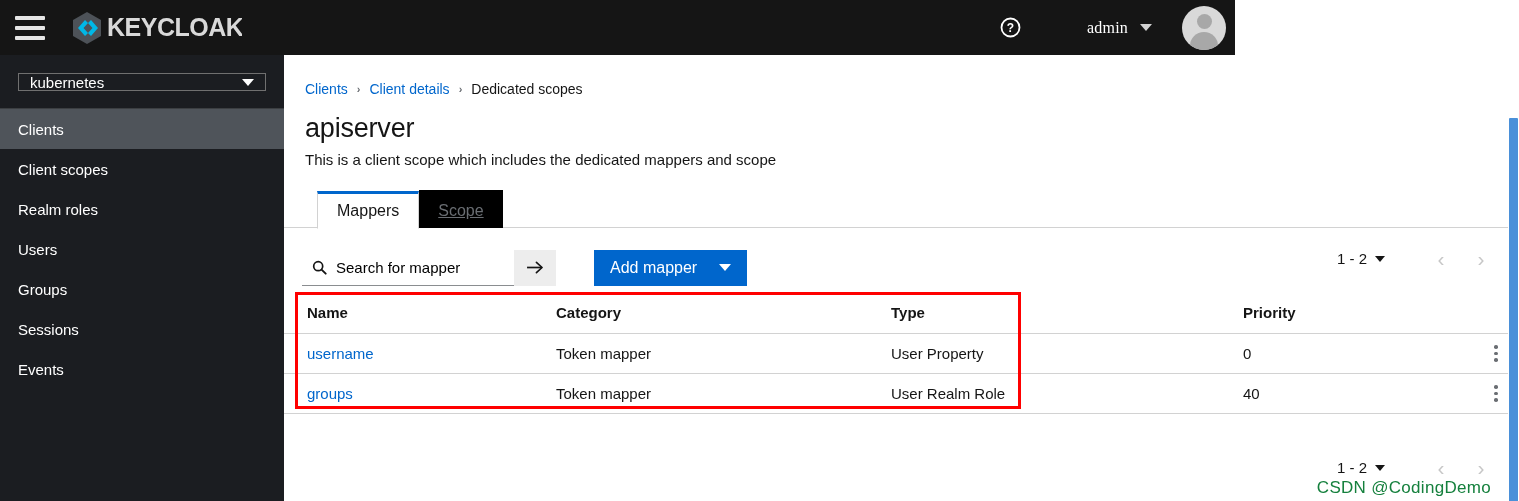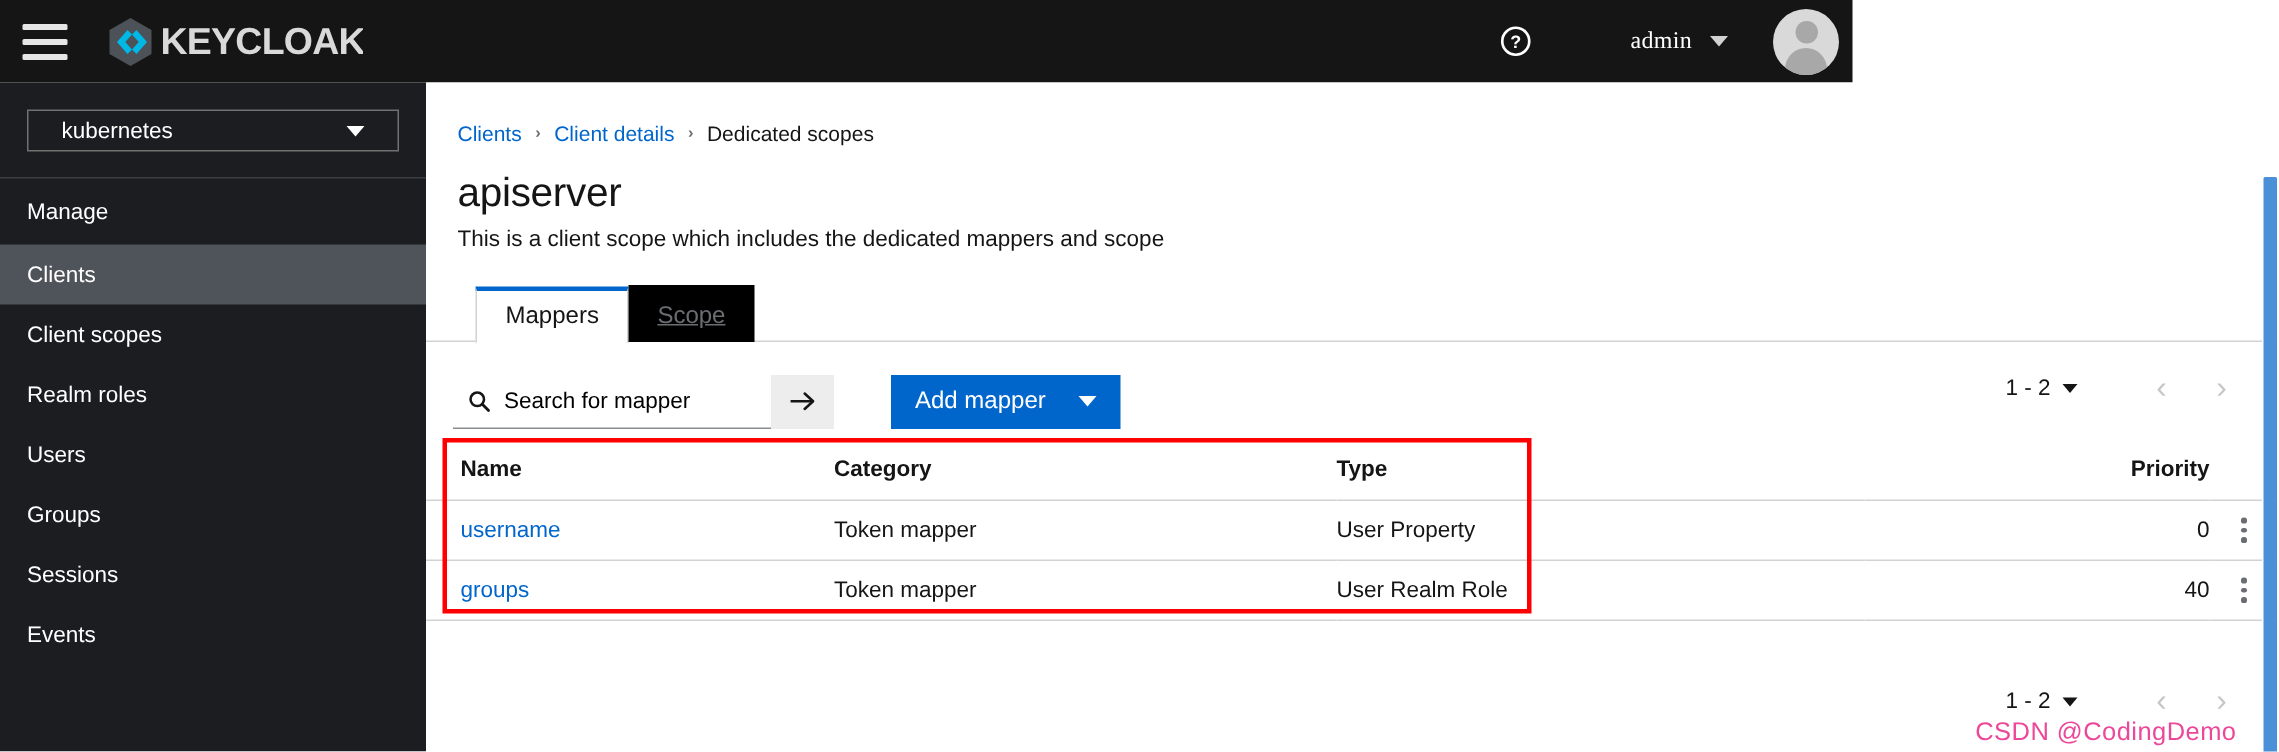--- a/index.html
+++ b/index.html
@@ -120,26 +120,26 @@
     width: 284px;
     height: 446px;
     background: #1b1d21;
   }
 
   .realm-selector-wrap {
     padding: 18px 18px 17px 18px;
     border-bottom: 1px solid #3c3f42;
   }
   .realm-selector {
-    height: 28px;
+    height: 18px;
     border: 1px solid #707070;
     background: #1b1d21;
     display: flex;
     align-items: center;
-    padding: 0 22px;
+    padding: 0 11px;
     cursor: pointer;
   }
   .realm-name {
     color: #ffffff;
     font-size: 15px;
     flex: 1 1 auto;
   }
   .realm-caret {
     width: 0; height: 0;
     border-left: 6px solid transparent;
@@ -354,21 +354,21 @@
   }
   tbody td {
     font-size: 15px;
     color: #151515;
     padding: 11px 0 11px 0;
     border-bottom: 1px solid #d2d2d2;
   }
   .col-name   { width: 272px; padding-left: 23px !important; }
   .col-cat    { width: 335px; }
   .col-type   { width: 352px; }
-  .col-prio   { width: 230px; text-align: right; }
+  .col-prio   { width: 230px; }
   .col-kebab  { width: 46px; }
 
   td.col-name a {
     color: #0066cc;
     text-decoration: none;
     cursor: pointer;
   }
 
   .kebab {
     display: flex;
@@ -402,21 +402,21 @@
     display: flex;
     align-items: center;
     gap: 8px;
   }
 
   .watermark {
     position: absolute;
     right: 28px;
     bottom: 3px;
     font-size: 17px;
-    color: #ec4899;
+    color: #15803d;
     letter-spacing: .3px;
     white-space: nowrap;
   }
 
   
   .scrollbar-track {
     position: absolute;
     top: 55px;
     right: 0;
     width: 11px;
@@ -477,21 +477,20 @@
 
   <div class="sidebar">
 
     <div class="realm-selector-wrap">
       <div class="realm-selector">
         <span class="realm-name">kubernetes</span>
         <span class="realm-caret"></span>
       </div>
     </div>
 
-    <div class="nav-section-title">Manage</div>
 
     <div class="nav-item active">
       <span>Clients</span>
     </div>
     <div class="nav-item">
       <span>Client scopes</span>
     </div>
     <div class="nav-item">
       <span>Realm roles</span>
     </div>

